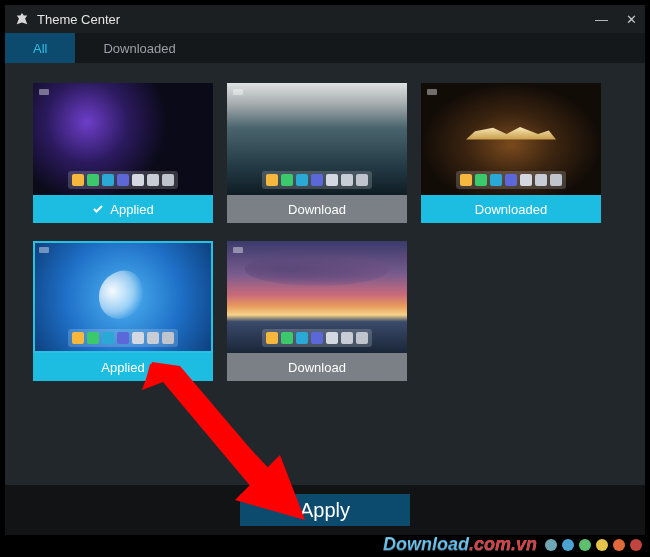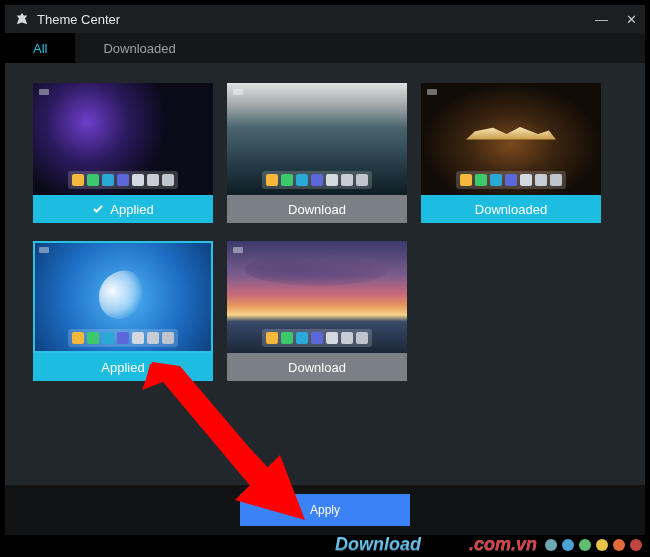--- a/index.html
+++ b/index.html
@@ -41,21 +41,21 @@
       display: flex;
     }
     .tab {
       padding: 0 28px;
       display: flex;
       align-items: center;
       font-size: 13px;
       color: #9aa0a4;
       cursor: pointer;
     }
-    .tab.active { background: #000000; color: #28c0e3; }
+    .tab.active { background: #0c4a6e; color: #28c0e3; }
     .content {
       flex: 1;
       padding: 20px 28px 10px 28px;
       overflow: auto;
       border-radius: 10px;
     }
     .grid {
       display: grid;
       grid-template-columns: repeat(3, 180px);
       gap: 18px 14px;
@@ -124,45 +124,45 @@
     .footer {
       height: 50px;
       background: #111315;
       display: flex;
       align-items: center;
       justify-content: center;
     }
     .apply-btn {
       width: 170px;
       height: 32px;
-      background: #3b82f6;
+      background: #0c4a6e;
       color: #fff;
       border: none;
-      font-size: 12px;
+      font-size: 20px;
       cursor: pointer;
     }
     
     .arrow {
       position: absolute;
       z-index: 50;
       pointer-events: none;
     }
     
     .watermark {
       position: absolute;
       right: 8px;
       bottom: 2px;
       display: flex;
       align-items: center;
       gap: 8px;
       z-index: 60;
       pointer-events: none;
     }
     .wm-text { font-style: italic; font-weight: bold; font-size: 18px; background: linear-gradient(180deg, #5dc7ef, #1a8acb); -webkit-background-clip: text; background-clip: text; color: transparent; text-shadow: 0 1px 0 rgba(255,255,255,0.25); }
-    .wm-text .vn { color: #e23b3b; -webkit-text-fill-color: #e23b3b; font-style: italic; padding-left: 48px; }
+    .wm-text .vn { color: #e23b3b; -webkit-text-fill-color: #e23b3b; font-style: italic; }
     .dots { display: flex; gap: 5px; }
     .dots span { width: 12px; height: 12px; border-radius: 50%; display: block; }
   </style>
 </head>
 <body>
 
 <div class="window">
 
   <div class="titlebar">
     <span class="icon">

